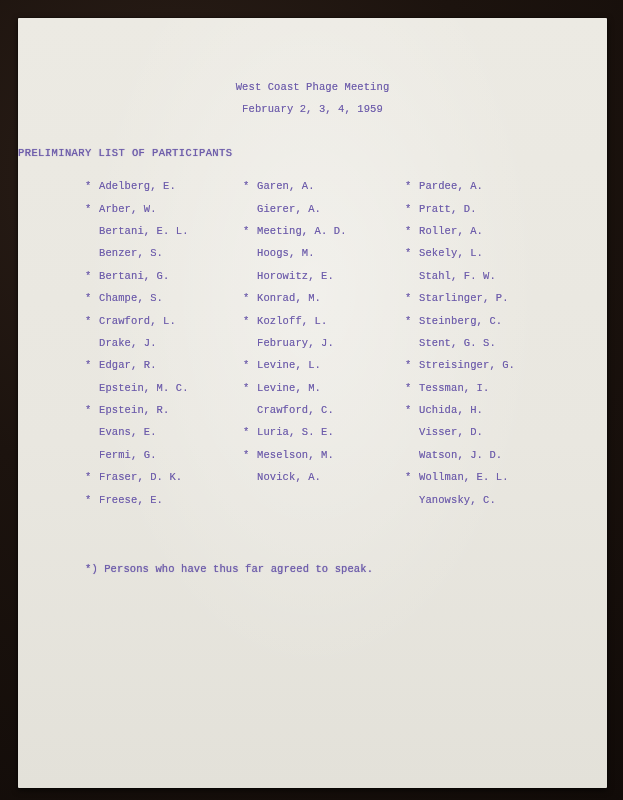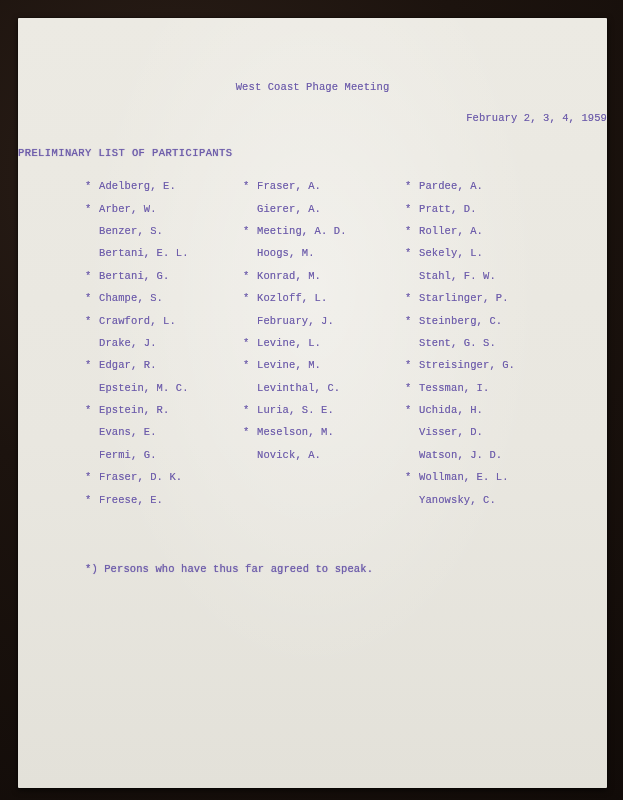--- a/index.html
+++ b/index.html
@@ -39,21 +39,21 @@
     text-shadow: 0 0 0.6px rgba(109, 92, 171, 0.55);
     white-space: pre;
   }
   .title-line {
     position: absolute;
     left: 0;
     width: 100%;
     text-align: center;
   }
   .title-1 { top: 63px; }
-  .title-2 { top: 94px; text-align: right; }
+  .title-2 { top: 85px; }
   .heading {
     position: absolute;
     top: 129px;
     left: 0;
     width: 100%;
     letter-spacing: 0.4px;
     text-shadow: 0 0 0.9px rgba(102, 85, 165, 0.9);
   }
   .list {
     position: absolute;
@@ -104,26 +104,26 @@
     <span class="name">Adelberg, E.</span>
   </div>
 
   <div class="typed entry">
     <span class="marker">*</span>
     <span class="name">Arber, W.</span>
   </div>
 
   <div class="typed entry">
     <span class="marker"></span>
+    <span class="name">Bertani, E. L.</span>
+  </div>
+
+  <div class="typed entry">
+    <span class="marker"></span>
     <span class="name">Benzer, S.</span>
-  </div>
-
-  <div class="typed entry">
-    <span class="marker"></span>
-    <span class="name">Bertani, E. L.</span>
   </div>
 
   <div class="typed entry">
     <span class="marker">*</span>
     <span class="name">Bertani, G.</span>
   </div>
 
   <div class="typed entry">
     <span class="marker">*</span>
     <span class="name">Champe, S.</span>
@@ -171,38 +171,42 @@
   </div>
 
   <div class="typed entry">
     <span class="marker">*</span>
     <span class="name">Freese, E.</span>
   </div>
 </div>
       <div class="col col-1">
   <div class="typed entry">
     <span class="marker">*</span>
-    <span class="name">Fraser, A.</span>
+    <span class="name">Garen, A.</span>
   </div>
 
   <div class="typed entry">
     <span class="marker"></span>
     <span class="name">Gierer, A.</span>
   </div>
 
   <div class="typed entry">
     <span class="marker">*</span>
     <span class="name">Meeting, A. D.</span>
   </div>
 
   <div class="typed entry">
     <span class="marker"></span>
     <span class="name">Hoogs, M.</span>
   </div>
 
+  <div class="typed entry">
+    <span class="marker"></span>
+    <span class="name">Horowitz, E.</span>
+  </div>
 
   <div class="typed entry">
     <span class="marker">*</span>
     <span class="name">Konrad, M.</span>
   </div>
 
   <div class="typed entry">
     <span class="marker">*</span>
     <span class="name">Kozloff, L.</span>
   </div>
@@ -218,21 +222,21 @@
     <span class="name">Levine, L.</span>
   </div>
 
   <div class="typed entry">
     <span class="marker">*</span>
     <span class="name">Levine, M.</span>
   </div>
 
   <div class="typed entry">
     <span class="marker"></span>
-    <span class="name">Levinthal, C.</span>
+    <span class="name">Crawford, C.</span>
   </div>
 
   <div class="typed entry">
     <span class="marker">*</span>
     <span class="name">Luria, S. E.</span>
   </div>
 
   <div class="typed entry">
     <span class="marker">*</span>
     <span class="name">Meselson, M.</span>

